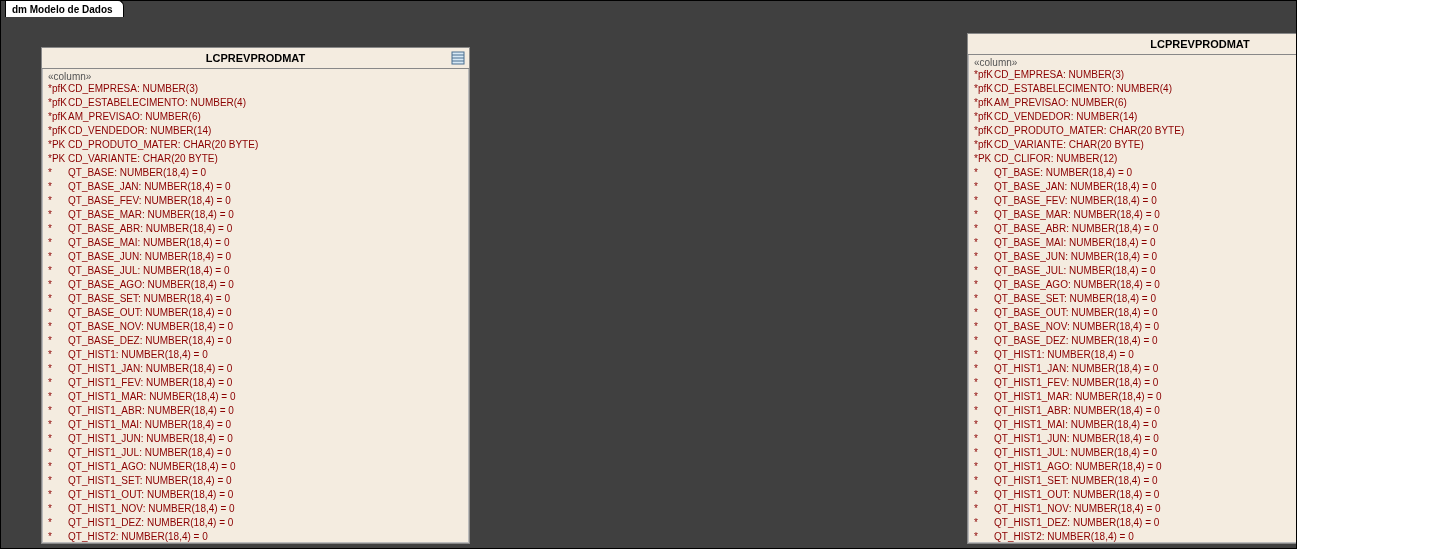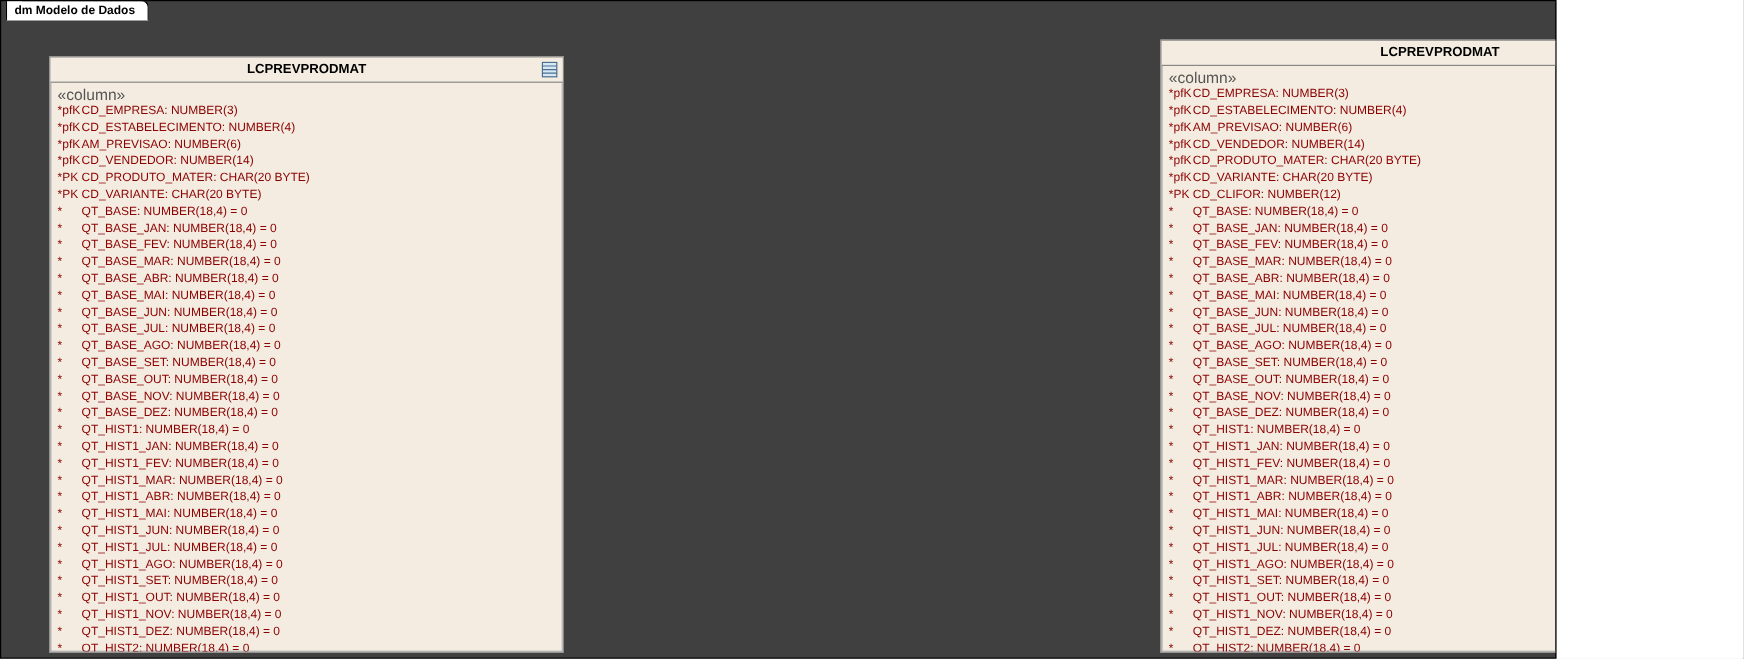--- a/index.html
+++ b/index.html
@@ -5,21 +5,21 @@
 html,body{margin:0;padding:0;font-family:Arial,Helvetica,sans-serif;font-size:10px;background:#fff;color:#000}
 .canvas{position:relative;width:1297px;height:549px;border:1px solid #000;box-sizing:border-box;background:#404040;overflow:hidden}
 .tab{position:absolute;left:4px;top:-1px;padding:3px 10px 2px 6px;background:#fff;border:1px solid #000;border-top-left-radius:0;border-top-right-radius:6px;border-bottom:none;font-size:10px;font-weight:bold}
 .tab::after{content:"";position:absolute;right:-14px;top:-1px;width:0;height:0}
 .entity{position:absolute;border:1px solid #888;background:#f4ece0;box-shadow:0 0 0 1px #bbb inset}
 .entity-left{left:40px;top:46px;width:427px;height:495px;overflow:hidden}
 .entity-right{left:966px;top:32px;width:464px;height:509px;overflow:hidden}
 .entity-header{position:relative;background:#f4ece0;border-bottom:1px solid #888;padding:4px 6px;text-align:center;font-weight:bold;font-size:11px}
 .header-icon{position:absolute;right:4px;top:3px;width:14px;height:14px}
 .header-icon svg{display:block}
-.section-label{padding:2px 20px 0 6px;color:#555;font-size:13px}
+.section-label{padding:2px 20px 0 6px;color:#555;font-size:10px}
 .col-list{padding:0 6px 6px 6px}
 .col-row{display:flex;align-items:baseline;line-height:14px;white-space:nowrap}
 .marker{width:20px;flex:0 0 20px;color:#8b0000;font-size:10px}
 .txt{color:#8b0000;font-size:10px}
 </style>
 </head>
 <body>
 
 <div class="canvas">
   <div class="tab">

